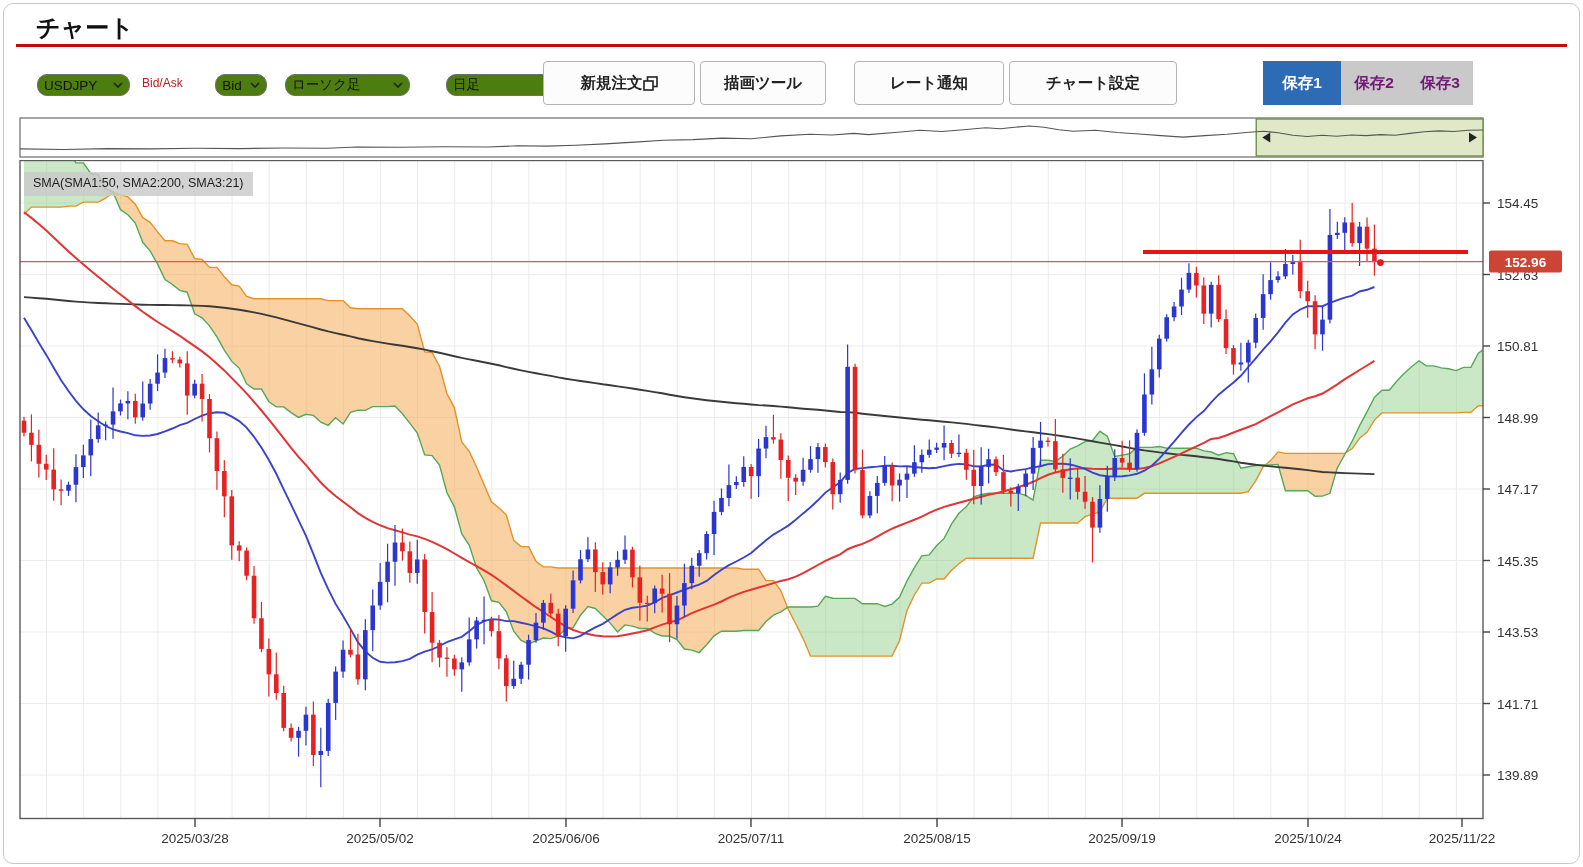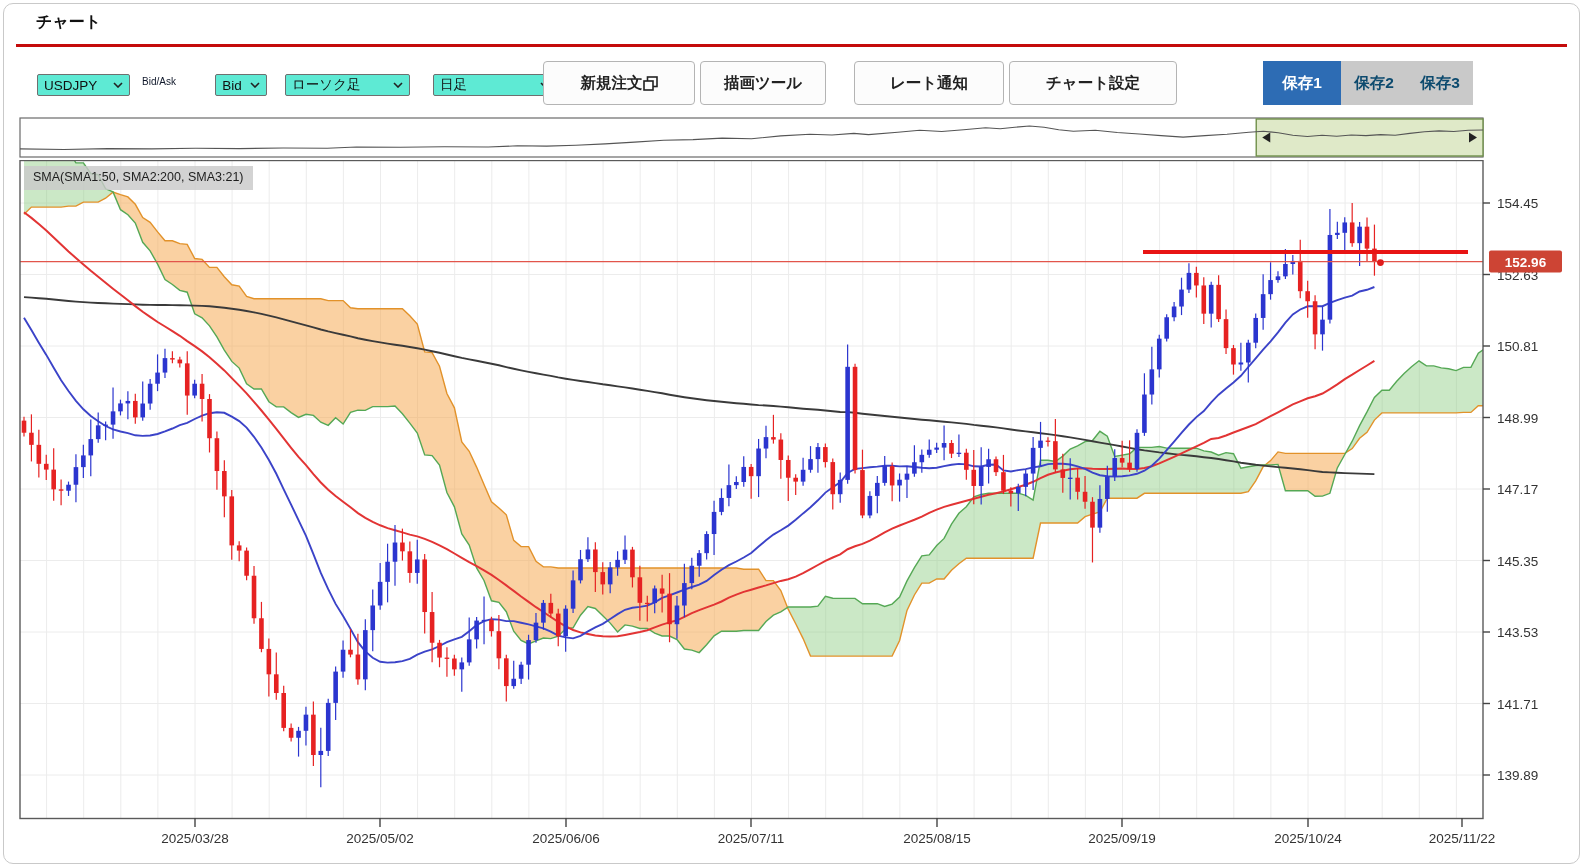--- a/index.html
+++ b/index.html
@@ -5,54 +5,54 @@
   html,body{margin:0;padding:0;}
   body{
     width:1583px;height:867px;position:relative;background:#fff;
     font-family:"Liberation Sans",sans-serif;overflow:hidden;color:#222;
   }
   .panel-border{
     position:absolute;left:3px;top:3px;right:3px;bottom:3px;
     border:1.5px solid #c9c9c9;border-radius:10px;pointer-events:none;
   }
   .page-title{
-    position:absolute;left:36px;top:12px;font-size:16px;font-weight:700;color:#101010;
+    position:absolute;left:36px;top:12px;font-size:24px;font-weight:700;color:#101010;
   }
   .title-rule{
     position:absolute;left:16px;top:44px;width:1551px;height:3px;background:#c40b0b;
   }
   
   .sel{
     position:absolute;top:74px;height:22px;box-sizing:border-box;
     display:flex;align-items:center;justify-content:space-between;
-    padding:0 6px;border:1px solid #6f6f6f;border-radius:2px;background:#5eead4;
+    padding:0 6px;border:1px solid #6f6f6f;border-radius:10px;background:#4d7c0f;
     font-size:13.5px;color:#111;cursor:default;
   }
   .sel .chev{margin-left:8px;display:flex;align-items:center;}
   .lbl{
-    position:absolute;top:76px;font-size:10px;color:#0f172a;text-align:center;
+    position:absolute;top:76px;font-size:12px;color:#b91c1c;text-align:center;
   }
   .tbtn{
     position:absolute;top:61px;height:44px;box-sizing:border-box;
     display:flex;align-items:center;justify-content:center;
     background:#fcfcfc;border:1px solid #b4b4b4;border-radius:4px;
     font-size:15.5px;font-weight:600;color:#222;
   }
   .save-group{
     position:absolute;top:61px;left:1263px;width:210px;height:44px;
     background:#c9c9c9;display:flex;align-items:stretch;
   }
   .save-tab{
     display:flex;align-items:center;justify-content:center;
-    font-size:15.5px;font-weight:700;color:#0c4a6e;flex:1;
+    font-size:15.5px;font-weight:700;color:#701a75;flex:1;
   }
   .save-tab.active{background:#2d6cb4;color:#fff;flex:0 0 78px;}
   
   .legend-box{
-    position:absolute;left:24px;top:166px;background:rgba(201,201,201,0.82);
+    position:absolute;left:24px;top:172px;background:rgba(201,201,201,0.82);
     padding:3px 9px 4px 9px;font-size:12.5px;line-height:17px;color:#1d1d1d;
     white-space:nowrap;z-index:5;
   }
   svg text{font-family:"Liberation Sans",sans-serif;}
   #mm-svg{position:absolute;left:0;top:117px;}
   #chart-svg{position:absolute;left:0;top:160px;}
 </style>
 </head>
 <body>
 
@@ -79,21 +79,21 @@
   </span>
 </div>
 <div class="sel" style="left:285px;width:125px;">
   <span>ローソク足</span>
   <span class="chev">
     <svg width="10" height="6">
         <polyline points="1,1 5,5 9,1" fill="none" stroke="#222" stroke-width="1.6"></polyline>
       </svg>
   </span>
 </div>
-<div class="sel" style="left:433px;width:124px;">
+<div class="sel" style="left:446px;width:124px;">
   <span>日足</span>
   <span class="chev">
     <svg width="10" height="6">
         <polyline points="1,1 5,5 9,1" fill="none" stroke="#222" stroke-width="1.6"></polyline>
       </svg>
   </span>
 </div>
 
 <div id="toolbar-buttons">
     <div class="tbtn" style="left: 543px; width: 152px;">

